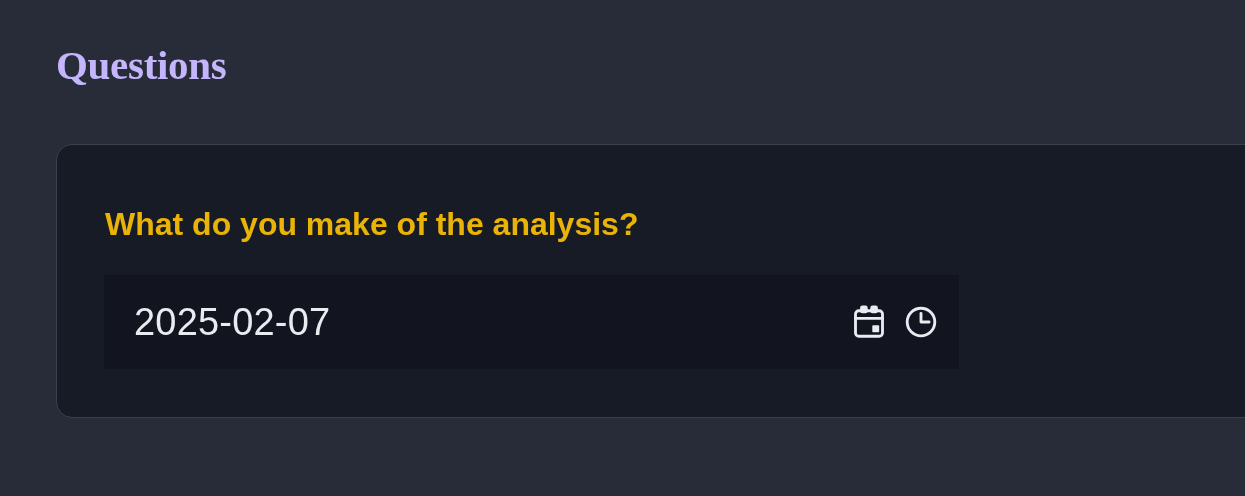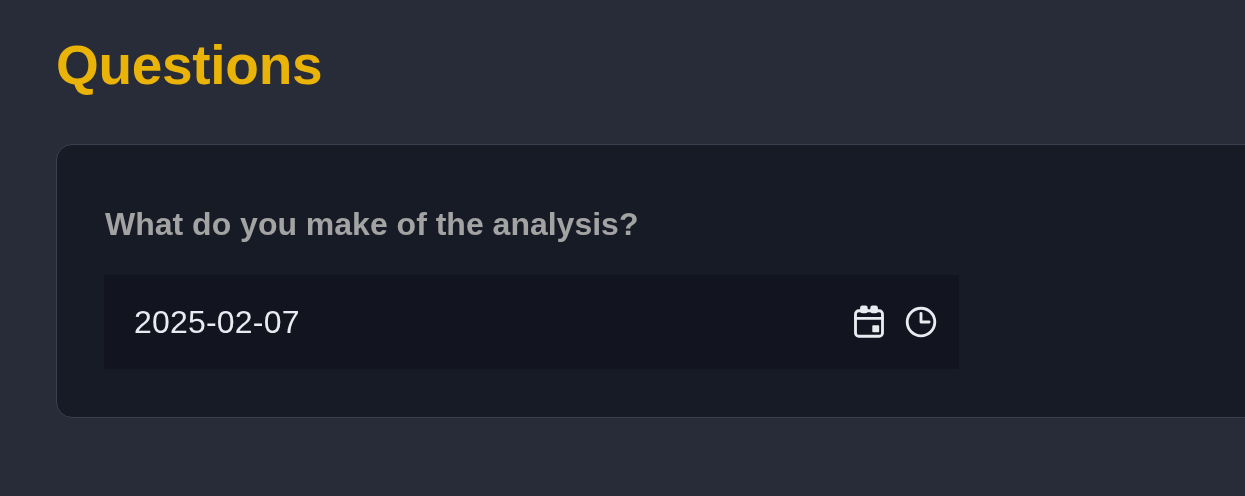--- a/index.html
+++ b/index.html
@@ -19,26 +19,27 @@
     width: 1245px;
     height: 496px;
     box-sizing: border-box;
   }
 
   
   .section-title {
     position: absolute;
     left: 56px;
     top: 40px;
-    font-size: 55px;
+    font-size: 41px;
     font-weight: bold;
-    color: #eab308;
+    color: #c4b5fd;
     letter-spacing: -0.3px;
     line-height: 50px;
     white-space: nowrap;
+    font-family: Liberation Serif, serif;
   }
 
   
   .question-card {
     position: absolute;
     left: 56px;
     top: 144px;
     width: 1230px;           
     height: 274px;
     box-sizing: border-box;
@@ -46,21 +47,21 @@
     border: 1px solid #3a4050;
     border-radius: 16px;
   }
 
   .question-label {
     position: absolute;
     left: 48px;
     top: 60px;
     font-size: 32px;
     font-weight: bold;
-    color: #a3a3a3;
+    color: #eab308;
     line-height: 38px;
     white-space: nowrap;
   }
 
   
   .datetime-field {
     position: absolute;
     left: 47px;
     top: 130px;
     width: 855px;
@@ -74,21 +75,21 @@
 
   .dt-values {
     display: flex;
     align-items: baseline;
     flex: 1 1 auto;
     min-width: 0;
   }
 
   .dt-date,
   .dt-time {
-    font-size: 32px;
+    font-size: 38px;
     font-weight: normal;
     color: #e9ebf1;
     line-height: 44px;
     white-space: nowrap;
     letter-spacing: 0.2px;
   }
   .dt-date { margin-right: 22px; }
 
   .dt-icons {
     display: flex;

